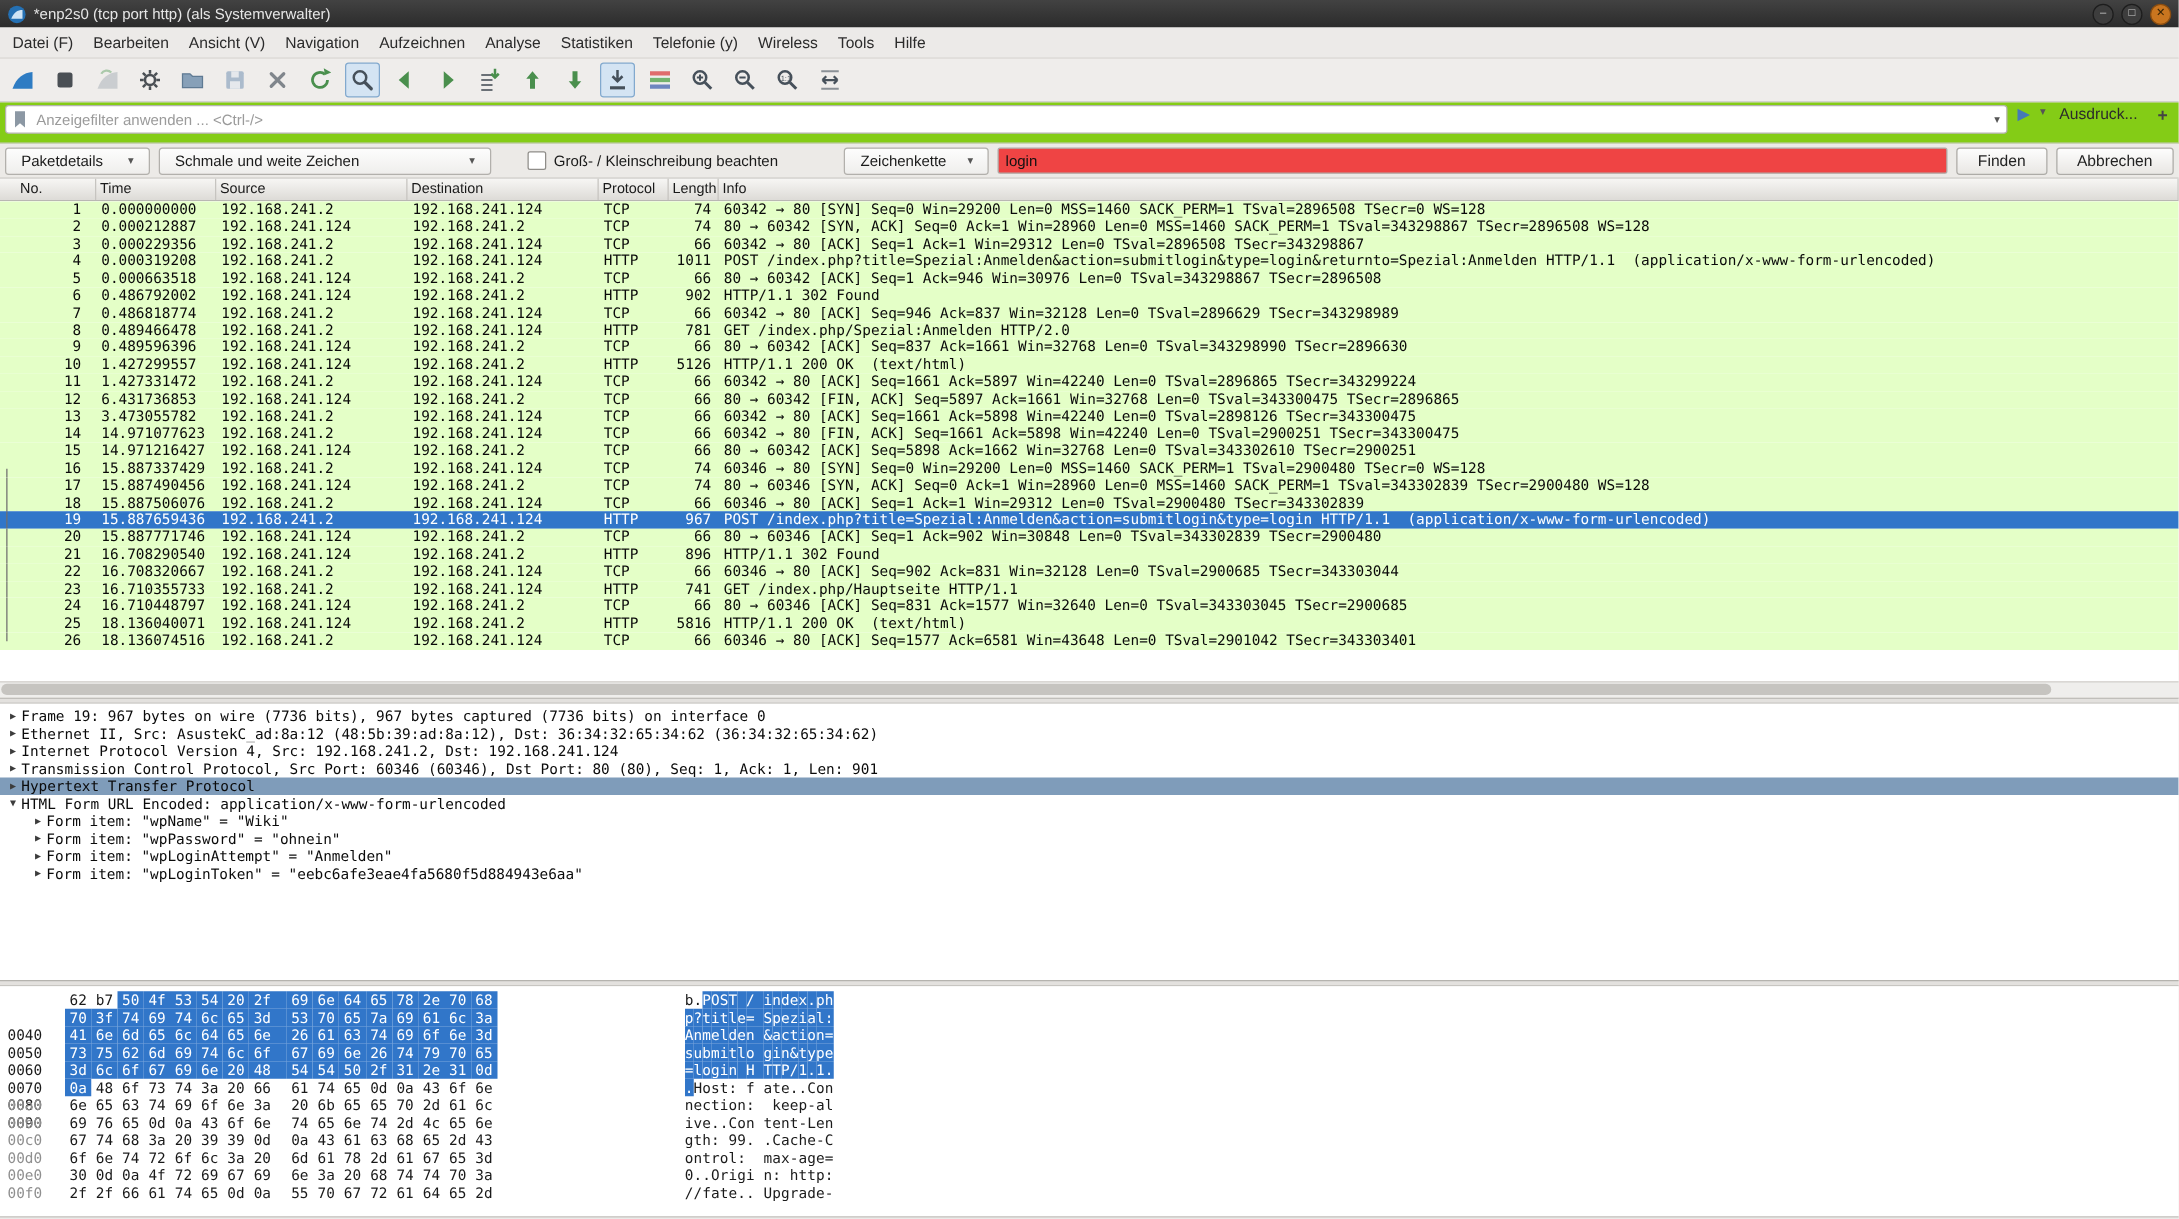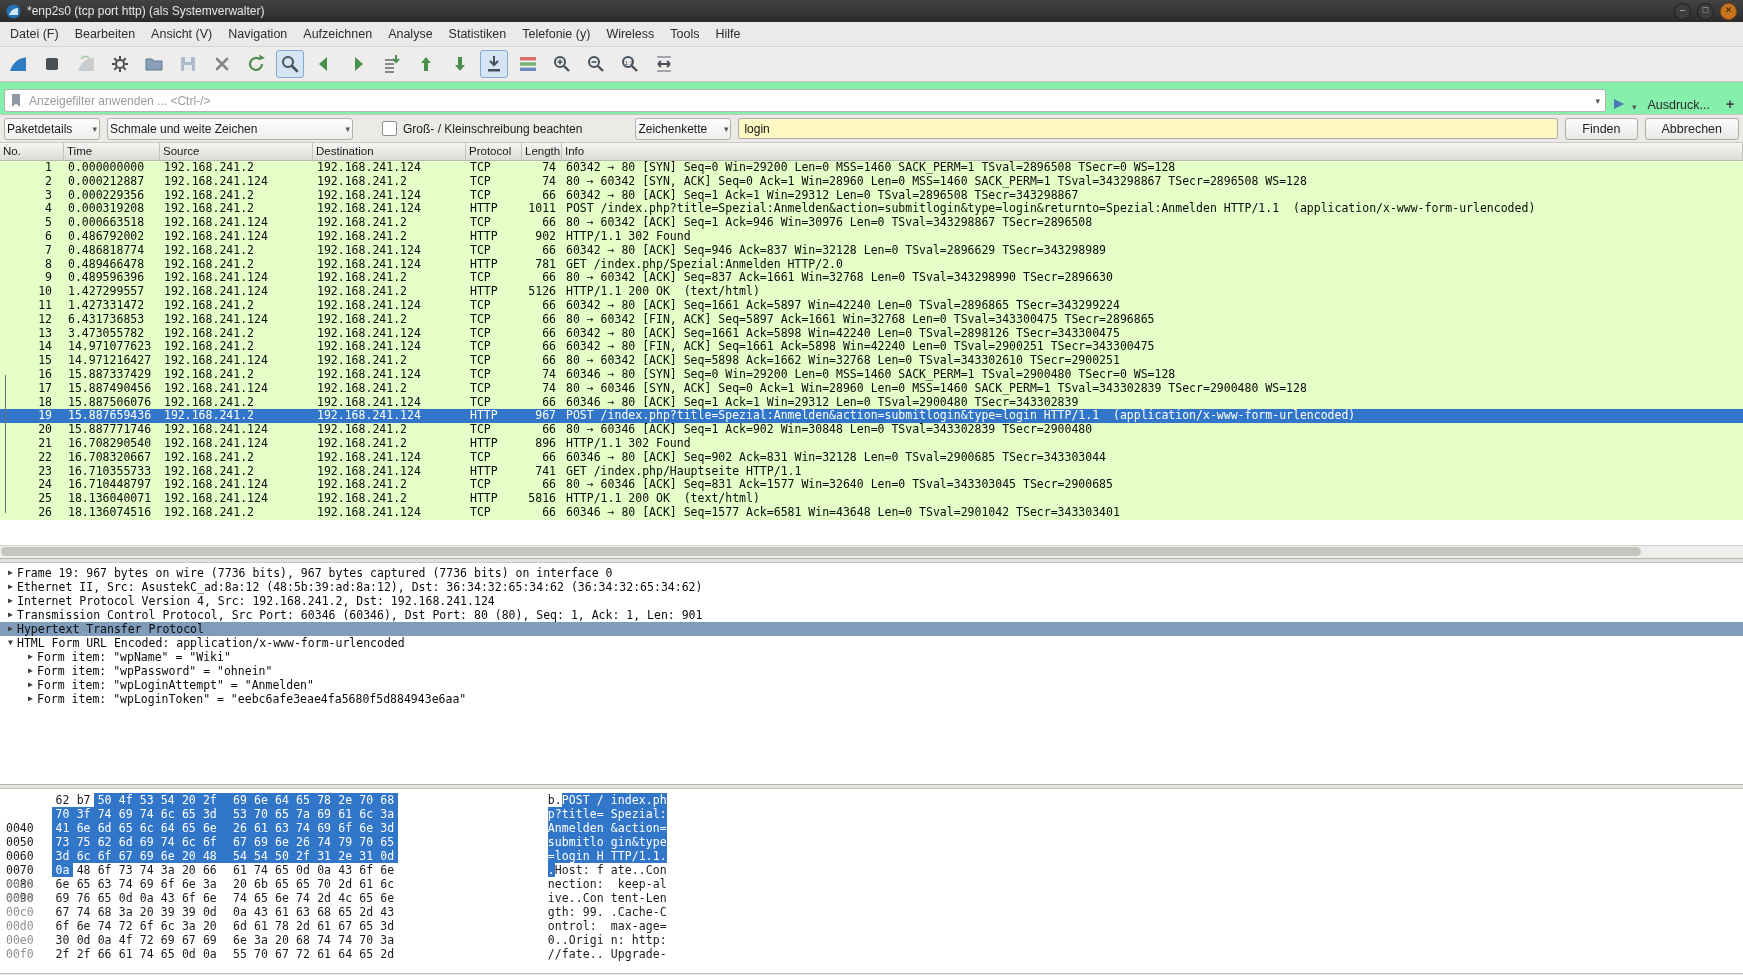--- a/index.html
+++ b/index.html
@@ -25,51 +25,51 @@
   .menu-item{padding:3px 8px;white-space:nowrap;}
 
   
   .toolbar{height:34px;background:#efedeb;border-bottom:1px solid #c9c7c3;display:flex;
     align-items:center;padding:0 4px;gap:6px;flex:0 0 auto;}
   .tool{width:28px;height:28px;display:flex;align-items:center;justify-content:center;border-radius:3px;}
   .tool.pressed{background:#d4e4f3;border:1px solid #82a9ce;width:26px;height:26px;}
   .tool.disabled{opacity:.45;}
 
   
-  .filterbar{height:28px;background:#86efac;border-bottom:1px solid #c9c7c3;display:flex;
-    align-items:flex-end;padding:2px 4px;gap:5px;flex:0 0 auto;}
+  .filterbar{height:28px;background:#84cc16;border-bottom:1px solid #c9c7c3;display:flex;
+    align-items:flex-start;padding:2px 4px;gap:5px;flex:0 0 auto;}
   .filter-input{flex:1;height:21px;background:#ffffff;border:1px solid #b5b3af;border-radius:3px;
     display:flex;align-items:center;padding:0 5px;gap:5px;}
   .dfilter{flex:1;border:none;outline:none;background:transparent;font-size:12px;color:#333;}
   .dfilter::placeholder{color:#9b9b9b;opacity:1;}
   .caret{font-size:9px;color:#555;}
   .caret::before{content:"\25BE";}
   .applybtn{display:flex;align-items:center;}
   .exprlabel{font-size:12.5px;color:#2b2b2b;padding:0 6px;white-space:nowrap;}
   .plusbtn{width:18px;text-align:center;color:#444;font-size:14px;font-weight:bold;}
   .plusbtn::before{content:"+";}
 
   
   .findbar{height:27px;background:#eceae7;border-bottom:1px solid #c9c7c3;display:flex;
     align-items:center;padding:0 4px;gap:7px;font-size:12px;flex:0 0 auto;}
   .combo{height:20px;background:linear-gradient(#fdfdfd,#efeeec);border:1px solid #b2b0ac;
     border-radius:3px;display:flex;align-items:center;justify-content:space-between;
-    padding:0 2px;gap:12px;white-space:nowrap;}
+    padding:0 12px;gap:12px;white-space:nowrap;}
   .combo.scope{min-width:90px;}
   .combo.charset{min-width:240px;}
   .combo.kind{min-width:90px;margin-left:46px;}
   .chk{display:flex;align-items:center;gap:6px;white-space:nowrap;margin-left:22px;}
   .chkbox{width:13px;height:13px;background:#fff;border:1px solid #8f8d89;border-radius:2px;}
-  .findinput{flex:1;height:19px;background:#fef9c3;border:1px solid #aeaca8;border-radius:2px;
+  .findinput{flex:1;height:19px;background:#ef4444;border:1px solid #aeaca8;border-radius:2px;
     font-size:12px;padding:0 5px;outline:none;color:#111;}
   .btn{height:22px;background:linear-gradient(#fdfdfd,#e9e7e4);border:1px solid #adaba7;
     border-radius:3px;font-size:12.5px;padding:0 16px;color:#222;white-space:nowrap;}
 
   
-  .pgrid{display:grid;grid-template-columns:64px 96px 153px 153px 56px 40px 1fr;}
+  .pgrid{display:grid;grid-template-columns:64px 96px 153px 153px 56px 40px 1fr;padding-left:13px;}
   .pheader{height:17px;background:linear-gradient(#f7f6f4,#dddbd7);border-bottom:1px solid #b9b7b3;
     font-size:11.5px;flex:0 0 auto;}
   .hc{padding-left:3px;border-right:1px solid #c6c4c0;overflow:hidden;white-space:nowrap;line-height:16px;}
   .plist{background:#fff;flex:0 0 auto;overflow:hidden;}
   .prow{height:13.8px;line-height:13.8px;font-family:"DejaVu Sans Mono","Liberation Mono",monospace;
     font-size:11.5px;background:#e4ffc7;color:#0a0a0a;position:relative;}
   .prow.selected{background:#3176c9;color:#fff;}
   .pc{overflow:hidden;white-space:pre;}
   .pc-no{text-align:right;padding-right:12px;}
   .pc-length{text-align:right;padding-right:6px;}

